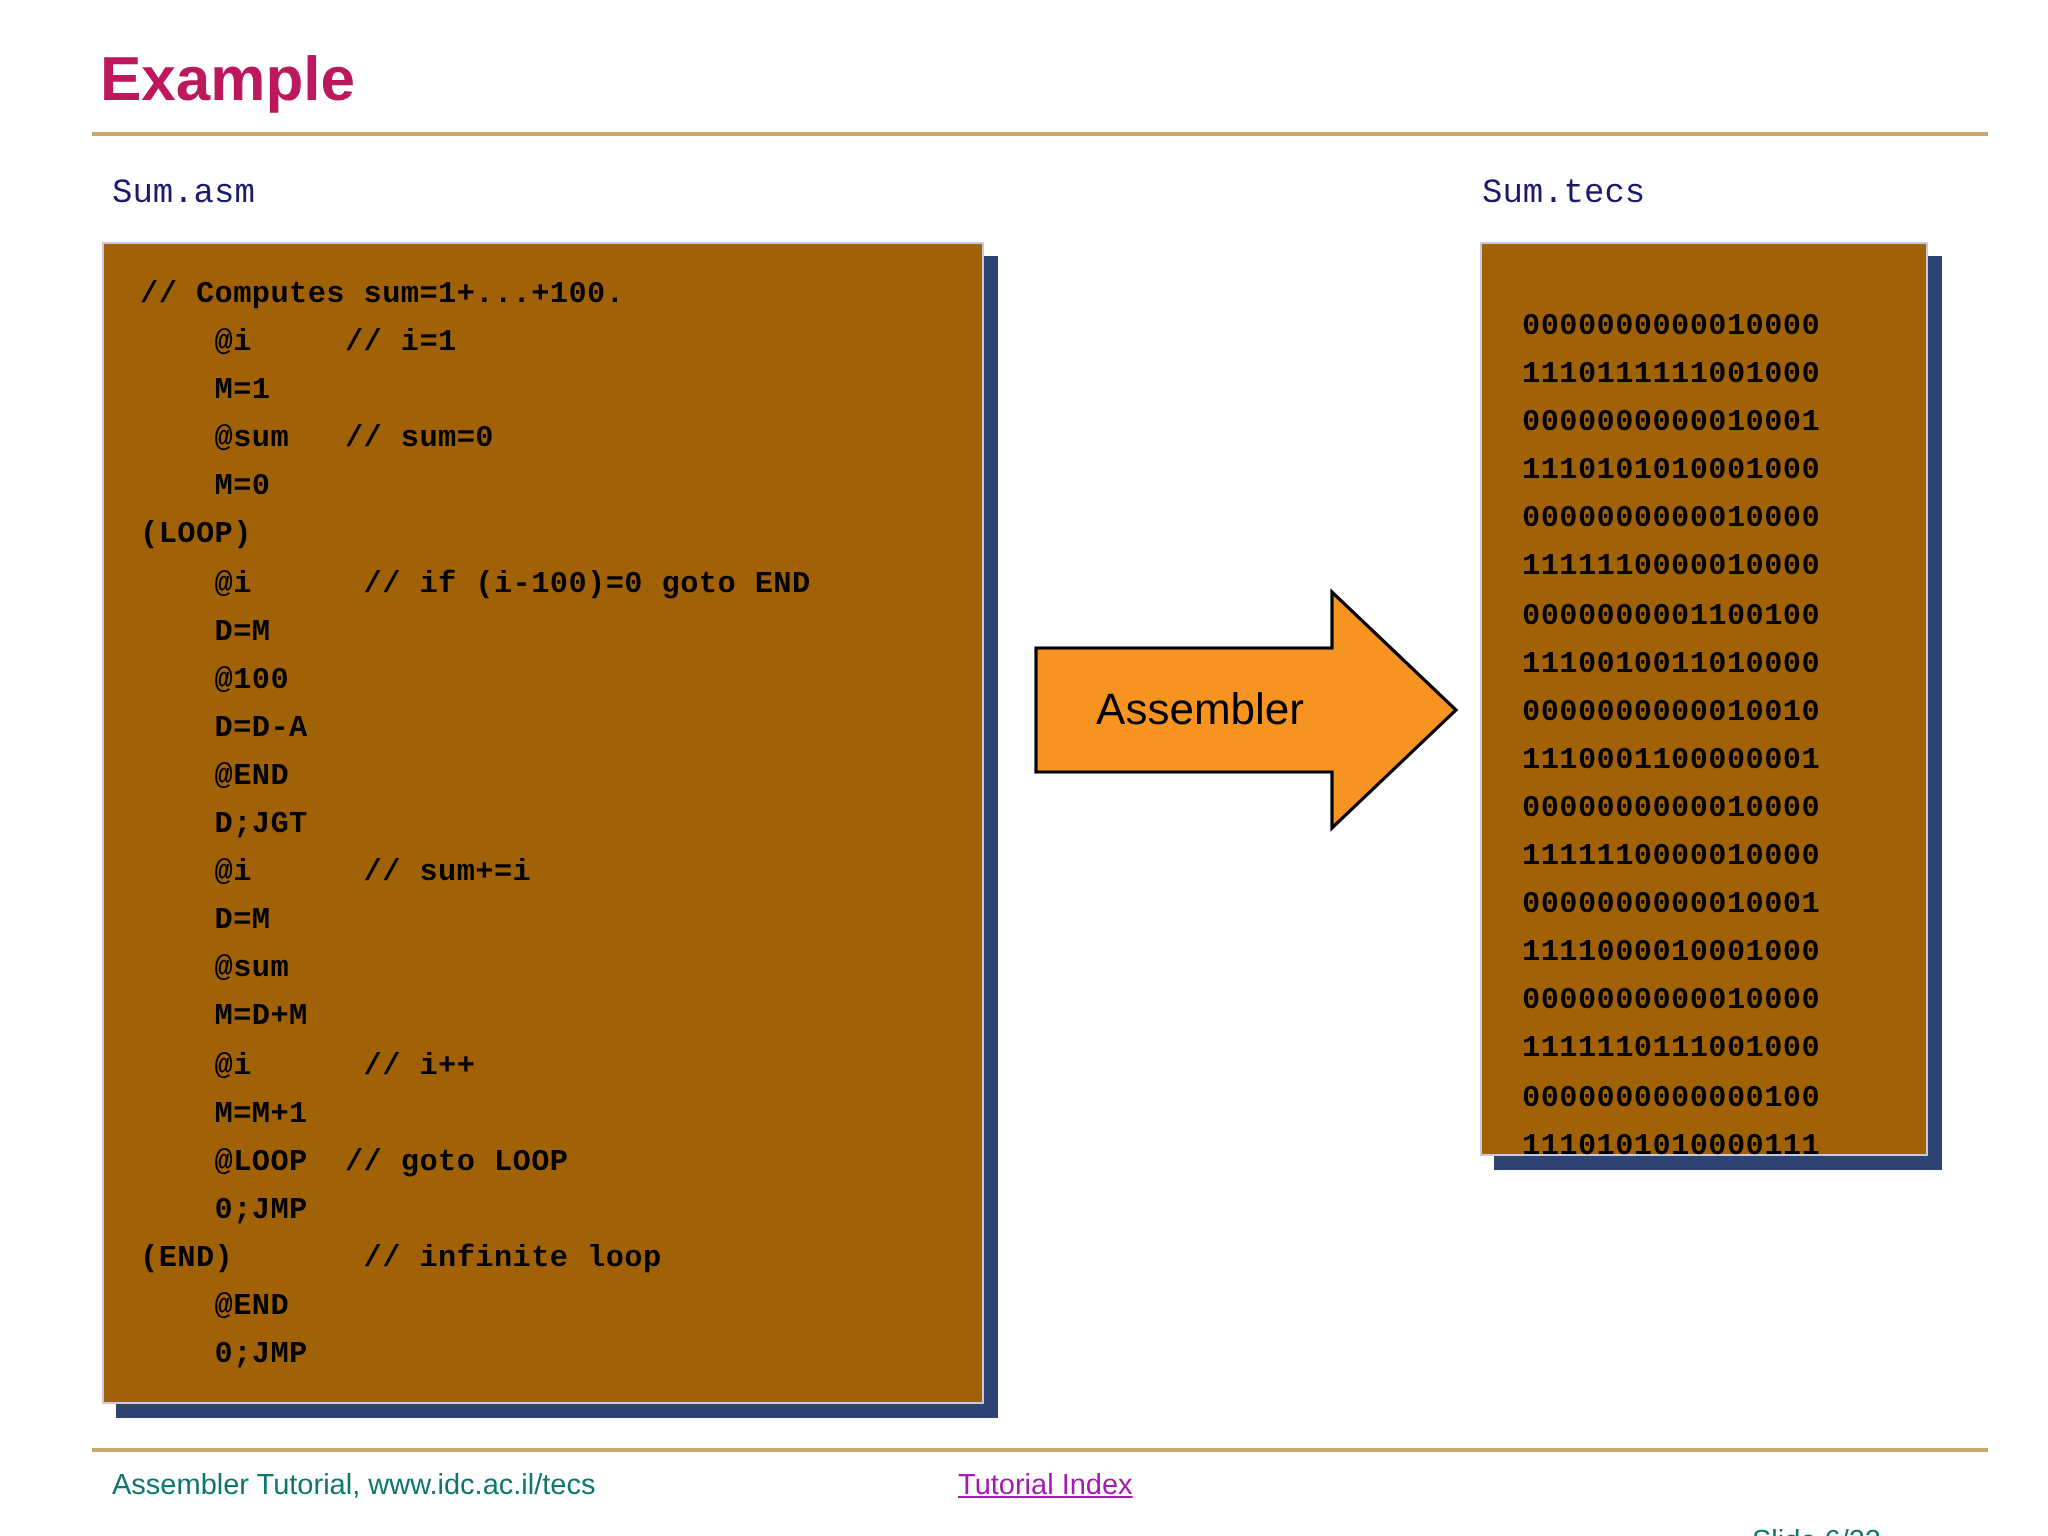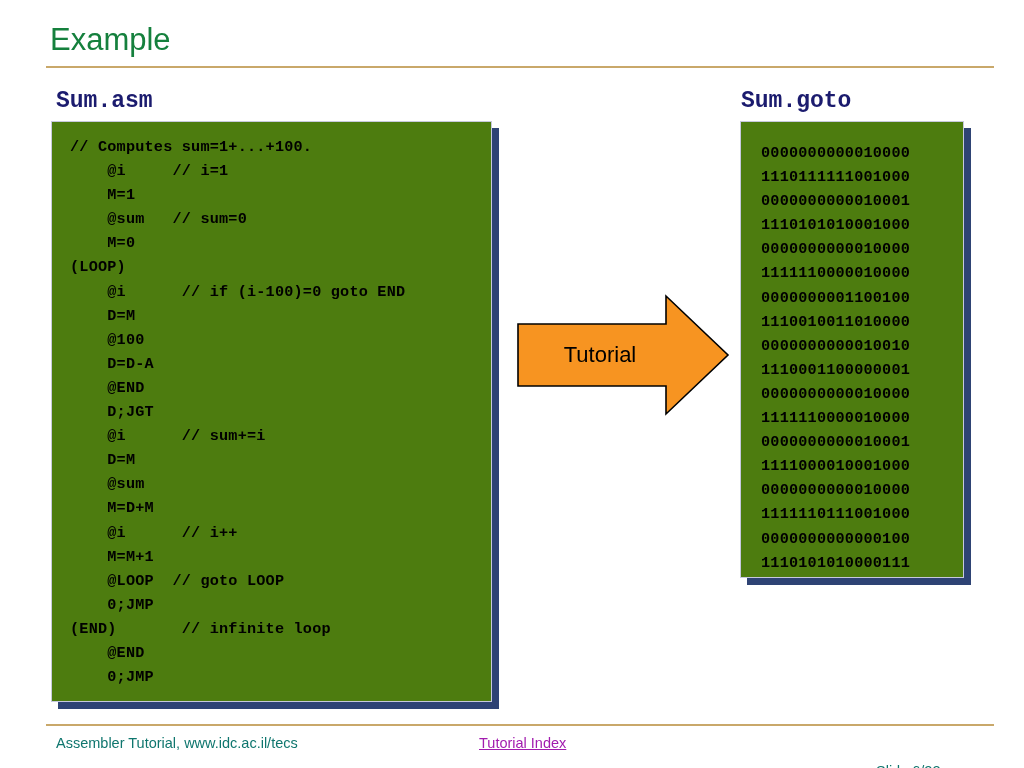--- a/index.html
+++ b/index.html
@@ -14,52 +14,52 @@
     overflow: hidden;
     position: relative;
   }
 
   
   #slide-title {
     position: absolute;
     left: 50px;
     top: 22px;
     font-size: 31px;
-    color: #15803d;
-    font-family: "Liberation Sans", sans-serif;
-    font-weight: normal;
+    color: #be185d;
+    font-family: "Liberation Sans", sans-serif;
+    font-weight: bold;
     letter-spacing: 0px;
     line-height: 36px;
     white-space: nowrap;
   }
   #title-rule {
     position: absolute;
     left: 46px;
     top: 66px;
     width: 948px;
     height: 2px;
     background: #c9a86a;
   }
 
   
   .col-header {
     position: absolute;
     font-family: "Liberation Mono", "DejaVu Sans Mono", monospace;
-    font-weight: bold;
-    font-size: 23px;
+    font-weight: normal;
+    font-size: 17px;
     color: #1b1b6e;
     white-space: nowrap;
   }
   #hdr-asm  { left: 56px;  top: 88px; }
   #hdr-hack { left: 741px; top: 88px; }
 
   
   .panel {
     position: absolute;
-    background: #4d7c0f;
+    background: #a16207;
     border: 1px solid #c7c9dd;
     box-shadow: 7px 7px 0 0 #2e4374;
     box-sizing: border-box;
   }
   #panel-asm {
     left: 51px;
     top: 121px;
     width: 441px;
     height: 581px;
   }
@@ -79,21 +79,21 @@
   }
   #code-asm {
     font-size: 15.2px;
     line-height: 24.1px;
     padding: 13px 0 0 18px;
     letter-spacing: 0.2px;
   }
   #code-hack {
     font-size: 15.2px;
     line-height: 24.1px;
-    padding: 19px 0 0 20px;
+    padding: 29px 0 0 20px;
     letter-spacing: 0.2px;
   }
 
   
   #arrow-wrap {
     position: absolute;
     left: 516px;
     top: 294px;
     width: 214px;
     height: 122px;
@@ -146,21 +146,21 @@
 </style>
 </head>
 <body>
 
 <div id="slide-title">Example</div>
 
 <div id="title-rule"></div>
 
 <div class="col-header" id="hdr-asm">Sum.asm</div>
 
-<div class="col-header" id="hdr-hack">Sum.goto</div>
+<div class="col-header" id="hdr-hack">Sum.tecs</div>
 
 <div class="panel" id="panel-asm">
   <pre class="code" id="code-asm">// Computes sum=1+...+100.
     @i     // i=1
     M=1
     @sum   // sum=0
     M=0
 (LOOP)
     @i      // if (i-100)=0 goto END
     D=M
@@ -178,21 +178,21 @@
     0;JMP
 (END)       // infinite loop
     @END
     0;JMP</pre>
 </div>
 
 <div id="arrow-wrap">
   <svg id="arrow-svg" viewBox="0 0 214 122">
     <polygon points="2,30 150,30 150,2 212,61 150,120 150,92 2,92" fill="#f79421" stroke="#000000" stroke-width="1.6" stroke-linejoin="miter"></polygon>
   </svg>
-  <div id="arrow-label">Tutorial</div>
+  <div id="arrow-label">Assembler</div>
 </div>
 
 <div class="panel" id="panel-hack">
   <pre class="code" id="code-hack">0000000000010000
 1110111111001000
 0000000000010001
 1110101010001000
 0000000000010000
 1111110000010000
 0000000001100100

